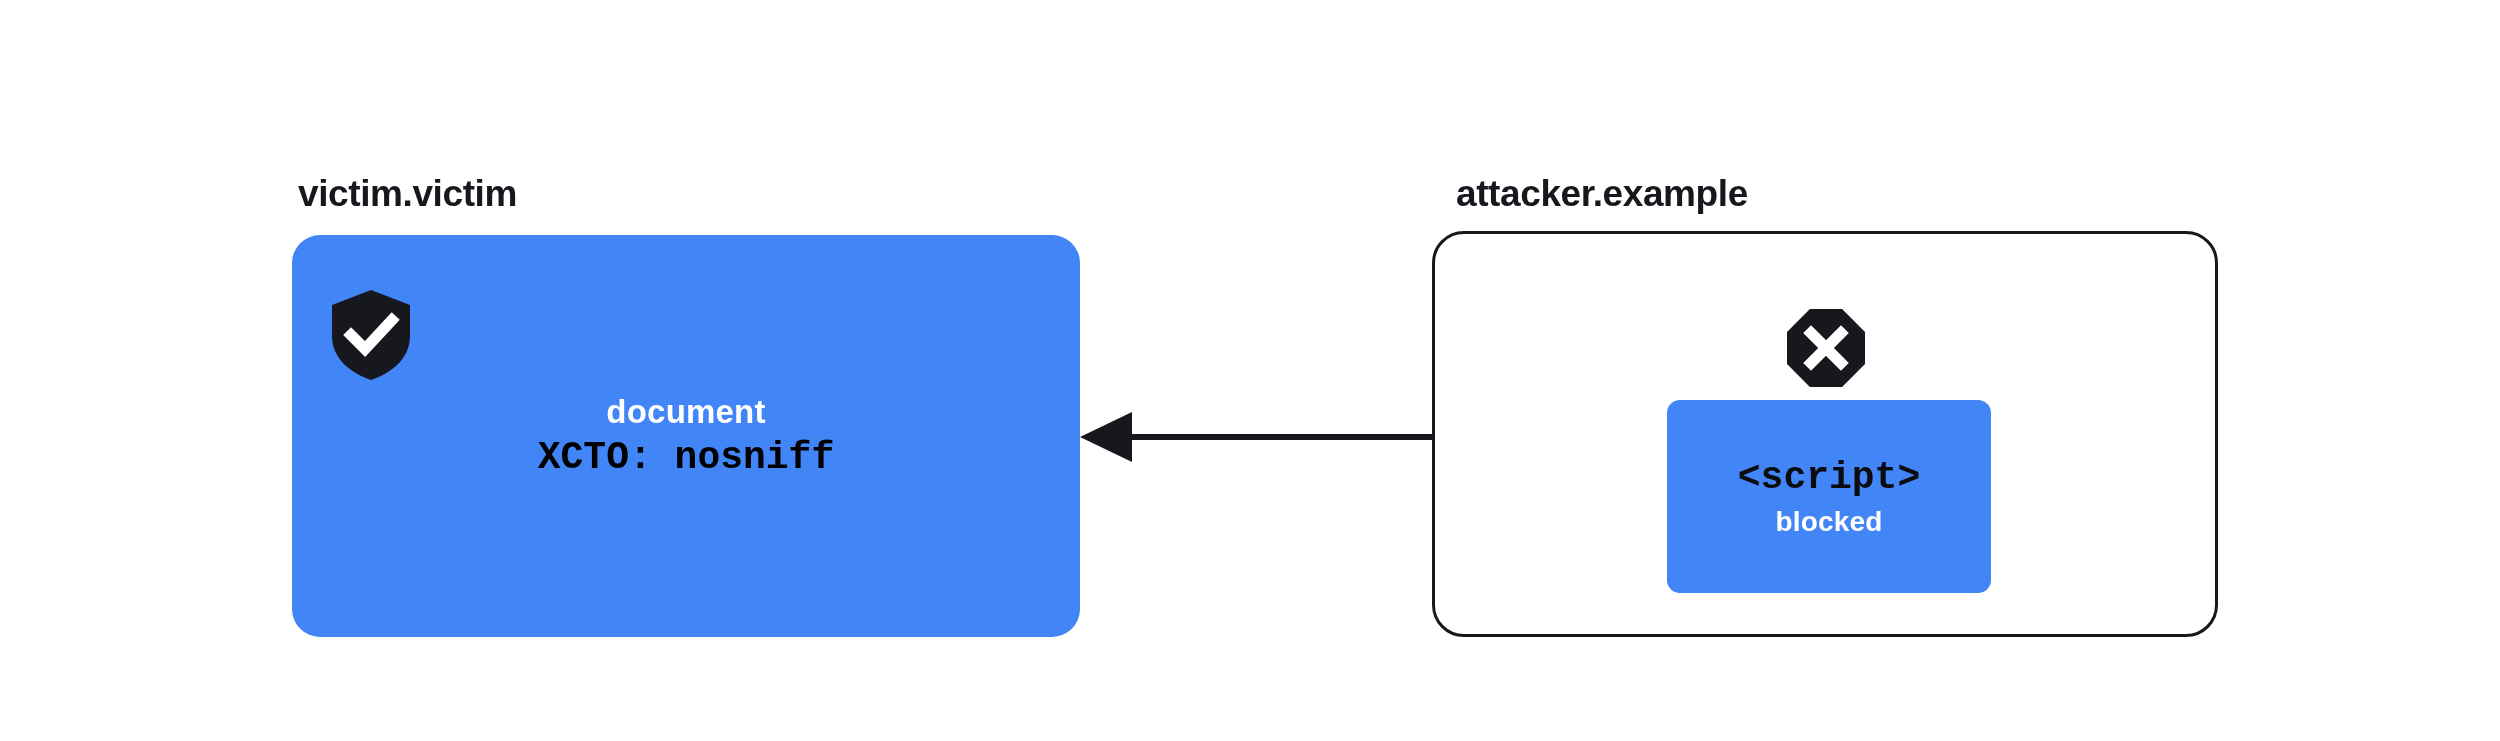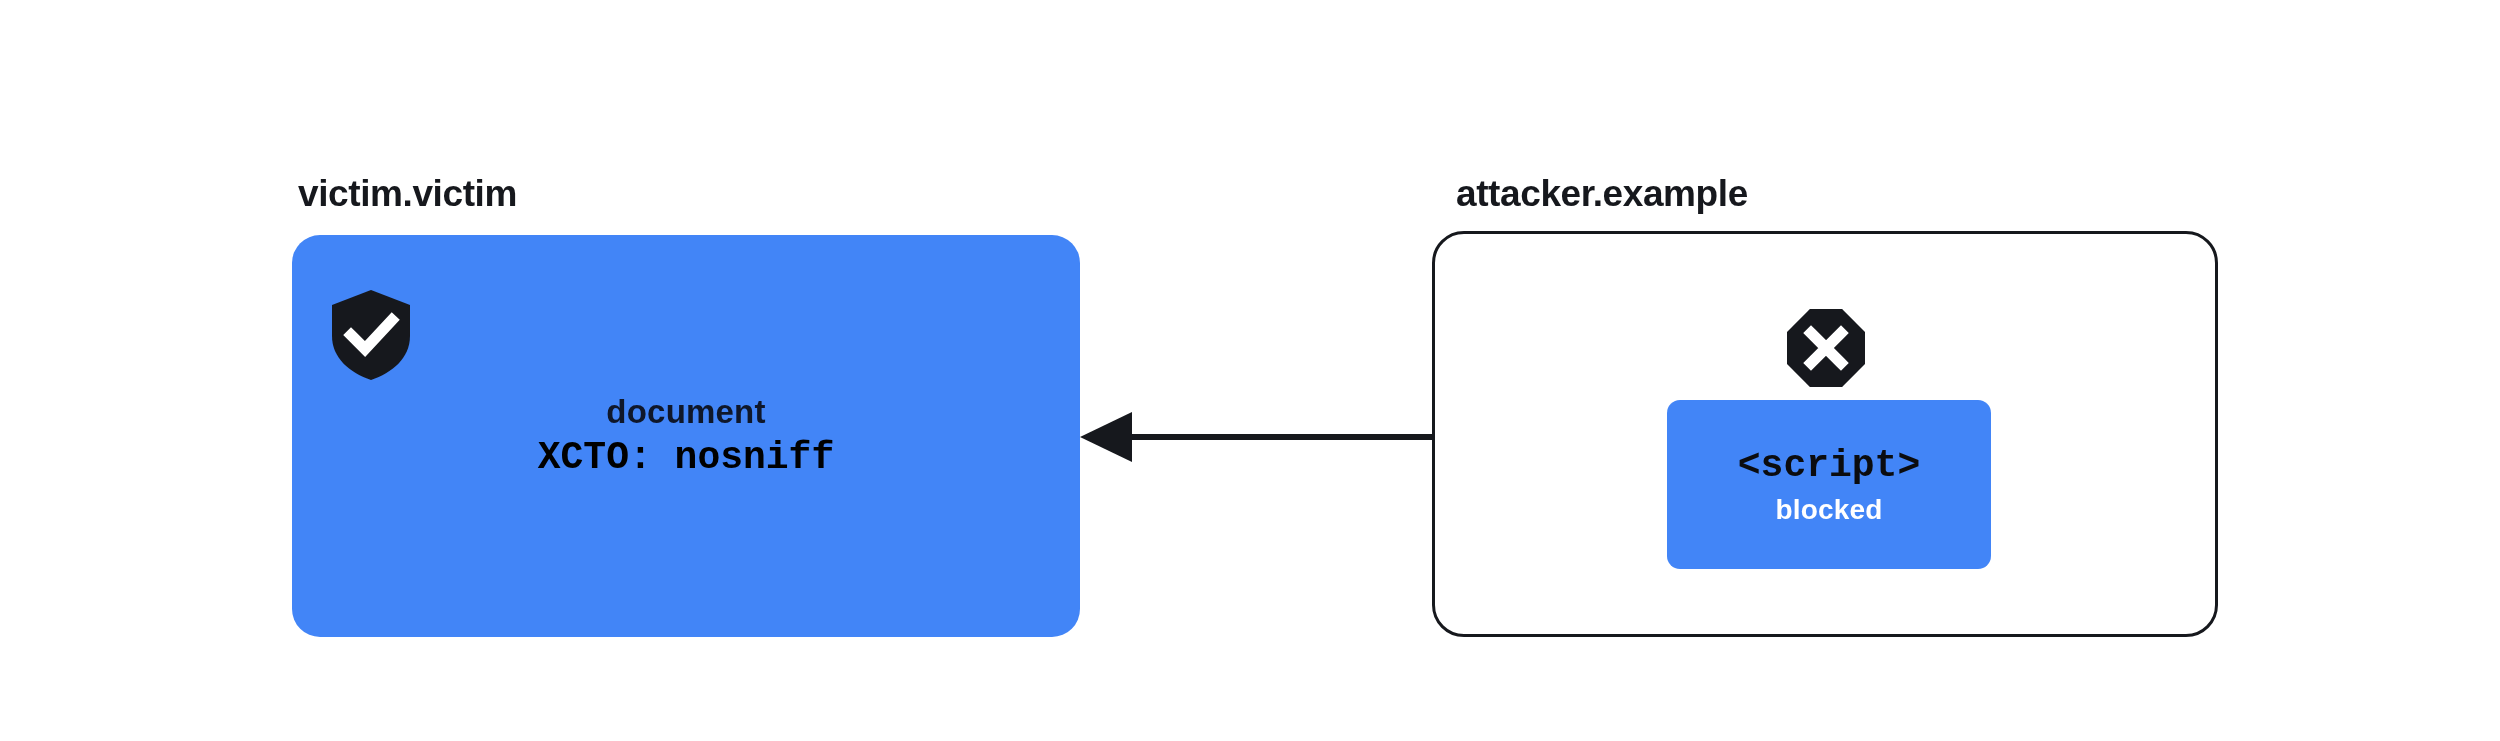--- a/index.html
+++ b/index.html
@@ -74,21 +74,21 @@
     flex-direction: column;
     align-items: center;
     justify-content: center;
     gap: 2px;
   }
   #victim-doc-line {
     font-family: "Liberation Sans", sans-serif;
     font-weight: 700;
     font-size: 33px;
     letter-spacing: 0.2px;
-    color: #0f172a;
+    color: #ffffff;
     line-height: 1.25;
     white-space: nowrap;
   }
   #victim-header-line {
     font-family: "Liberation Mono", "DejaVu Sans Mono", monospace;
     font-weight: 700;
     font-size: 38px;
     letter-spacing: 0px;
     color: #000000;
     line-height: 1.25;
@@ -133,21 +133,21 @@
     left: 352px;
     top: 75px;
     width: 78px;
     height: 78px;
   }
   #attacker-script-box {
     position: absolute;
     left: 232px;
     top: 166px;
     width: 324px;
-    height: 169px;
+    height: 193px;
     background: #4285f7;
     border-radius: 13px;
     display: flex;
     flex-direction: column;
     align-items: center;
     justify-content: center;
     gap: 2px;
   }
   #attacker-script-tag {
     font-family: "Liberation Mono", "DejaVu Sans Mono", monospace;

